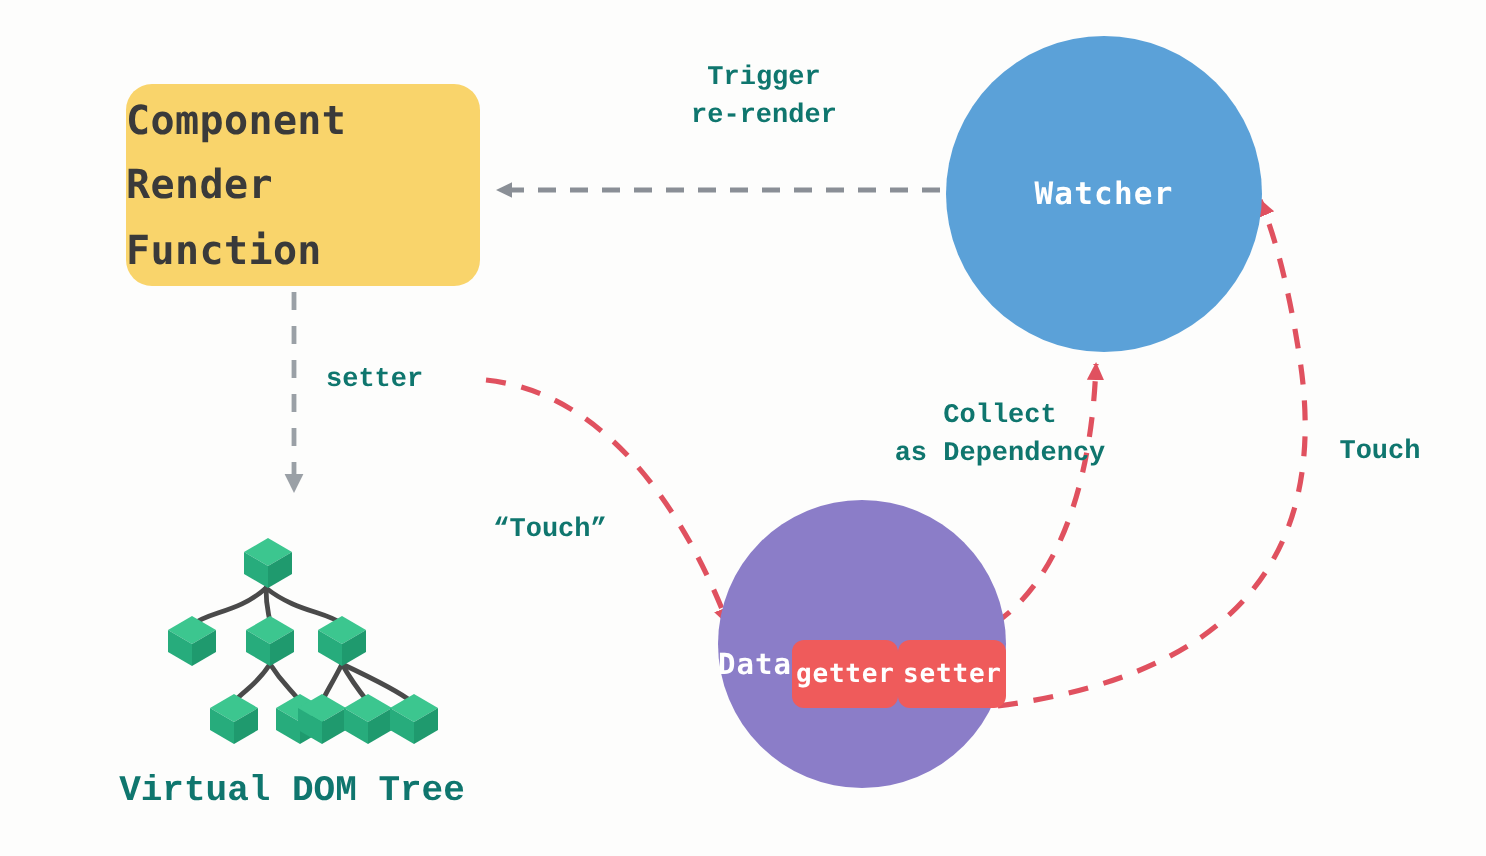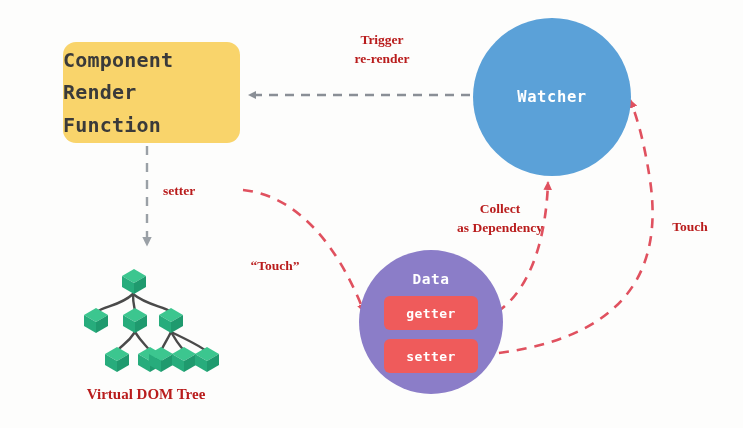--- a/index.html
+++ b/index.html
@@ -34,48 +34,48 @@
   }
   #watcher-circle .cap{
     font-family:"DejaVu Sans Mono","Liberation Mono",monospace;
     font-size:15.5px;font-weight:700;color:#ffffff;letter-spacing:.6px;
   }
 
   
   #data-circle{
     left:359px;top:250px;width:144px;height:144px;
     background:#8b7dc8;border-radius:50%;
-    display:flex;flex-direction:column;align-items:center;
+    display:flex;flex-direction:row;align-items:center;
     padding-top:21px;
   }
   #data-circle .cap{
     font-family:"DejaVu Sans Mono","Liberation Mono",monospace;
     font-size:14.5px;font-weight:700;color:#ffffff;letter-spacing:.5px;
   }
   .accessor{
     width:94px;height:34px;margin-top:9px;
     background:#ef5b5b;border-radius:6px;
     display:flex;align-items:center;justify-content:center;
     font-family:"DejaVu Sans Mono","Liberation Mono",monospace;
     font-size:13px;font-weight:700;color:#ffffff;letter-spacing:.4px;
   }
 
   
   .elabel{
     position:absolute;
-    font-family:Liberation Serif, serif;
-    font-size:13.5px;font-weight:700;color:#b91c1c;
+    font-family:Liberation Mono, monospace;
+    font-size:13.5px;font-weight:700;color:#0f766e;
     text-align:center;line-height:1.38;white-space:pre-line;
   }
   #lbl-trigger{left:318px;top:31px;width:128px;}
   #lbl-collect{left:440px;top:200px;width:120px;}
   #lbl-notify{left:655px;top:218px;width:70px;}
   #lbl-render{left:163px;top:182px;width:72px;text-align:left;}
   #lbl-touch{left:230px;top:257px;width:90px;}
-  #lbl-vdom{left:57px;top:384px;width:178px;font-size:15px;}
+  #lbl-vdom{left:57px;top:384px;width:178px;font-size:18px;}
 
   .cube{position:absolute;}
 </style>
 </head>
 <body>
 
 <div id="stage">
 
   <svg id="wires" viewBox="0 0 743 428" xmlns="http://www.w3.org/2000/svg">
     <defs>

